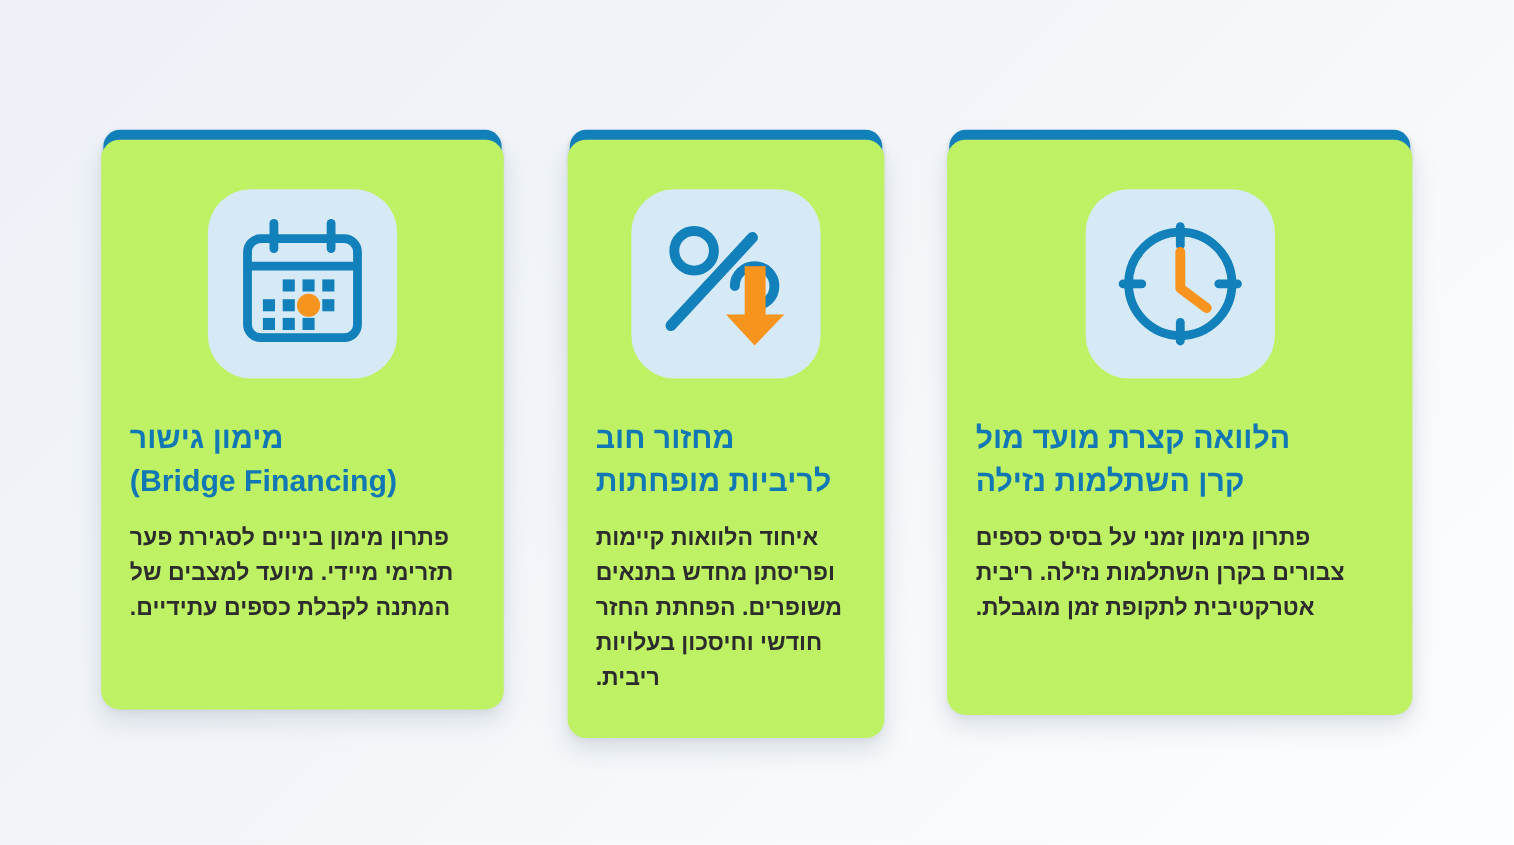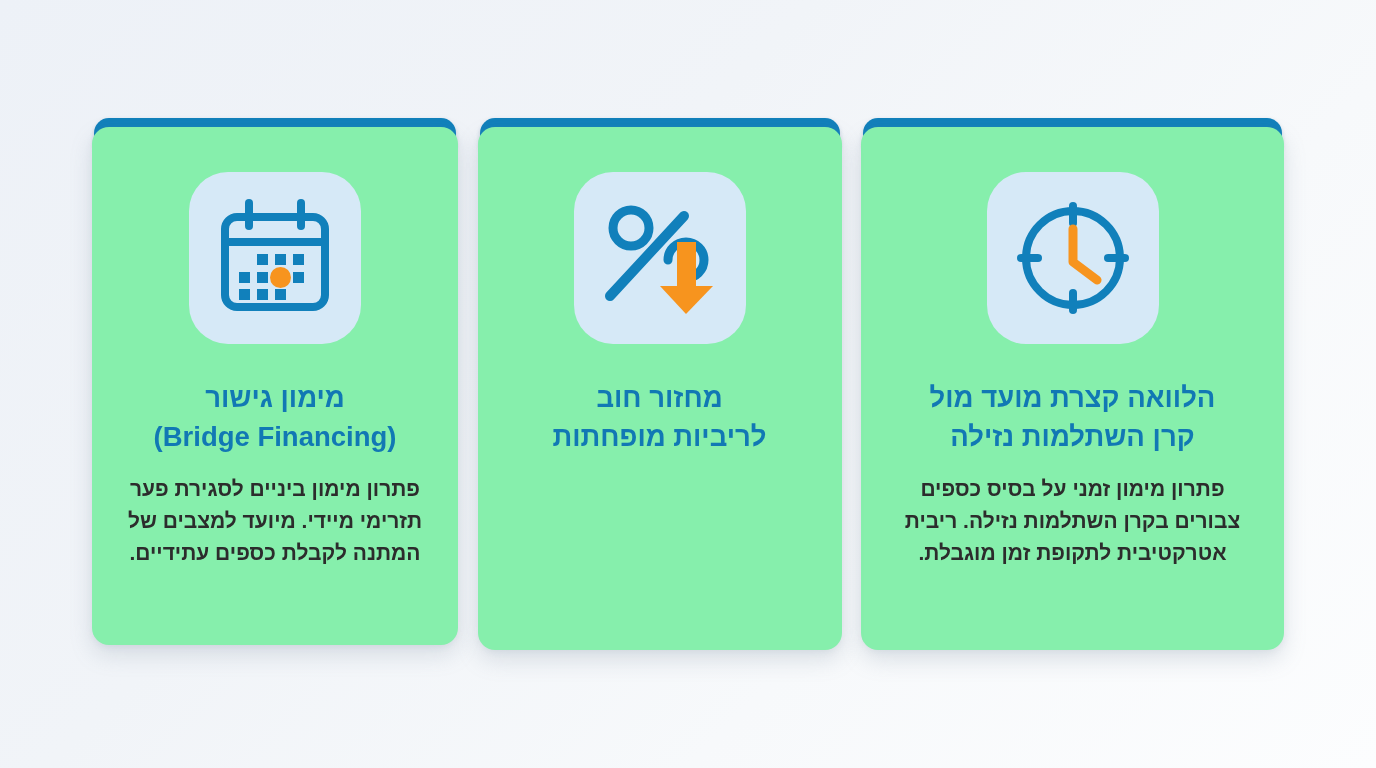--- a/index.html
+++ b/index.html
@@ -30,45 +30,45 @@
     display: flex;
     flex-direction: row;
     justify-content: space-between;
     align-items: flex-start;
   }
 
   .card-wrap {
     position: relative;
     width: 423px;
   }
-  .card-wrap.c2 { width: 364px; }
+  .card-wrap.c2 { width: 288px; }
   .card-wrap.c3 { width: 366px; }
 
   
   .accent-bar {
     position: absolute;
     top: 0;
     left: 2px;
     right: 2px;
     height: 30px;
     background: #1180bb;
     border-radius: 15px 15px 0 0;
     box-shadow: 0 2px 4px rgba(20,70,110,0.20);
   }
 
   .card {
     position: relative;
     margin-top: 9px;
-    background: #86efac;
+    background: #bef264;
     border-radius: 17px;
     box-shadow: 0 10px 22px rgba(120,135,155,0.22),
                 0 2px 6px rgba(120,135,155,0.10);
     padding: 45px 26px 38px;
     box-sizing: border-box;
-    text-align: center;
+    text-align: left;
     min-height: 523px;
   }
   .card.h1 { min-height: 523px; }
   .card.h2 { min-height: 523px; }
   .card.h3 { min-height: 518px; }
 
   .icon-tile {
     width: 172px;
     height: 172px;
     margin: 0 auto;
@@ -136,20 +136,21 @@
               <path d="M 88 82 A 18 18 0 1 0 70 64" fill="none" stroke="#1180bb" stroke-width="9" stroke-linecap="round"></path>
               <g>
                 <rect x="79" y="46" width="19" height="50" fill="#f7941e"></rect>
                 <polygon points="62,90 115,90 88,118" fill="#f7941e"></polygon>
               </g>
             </svg>
           </span>
         </div>
         <h3 class="card-title">מחזור חוב
 לריביות מופחתות</h3>
+        <p class="card-body">איחוד הלוואות קיימות ופריסתן מחדש בתנאים משופרים. הפחתת החזר חודשי וחיסכון בעלויות ריבית.</p>
       </div>
     </div>
 
     <div class="card-wrap c3">
       <div class="accent-bar"></div>
       <div class="card h3">
         <div class="icon-tile">
           <span>
             <svg width="124" height="124" viewBox="0 0 124 124" aria-hidden="true">
               <rect x="12" y="21" width="100" height="90" rx="12" ry="12" fill="none" stroke="#1180bb" stroke-width="8"></rect>

